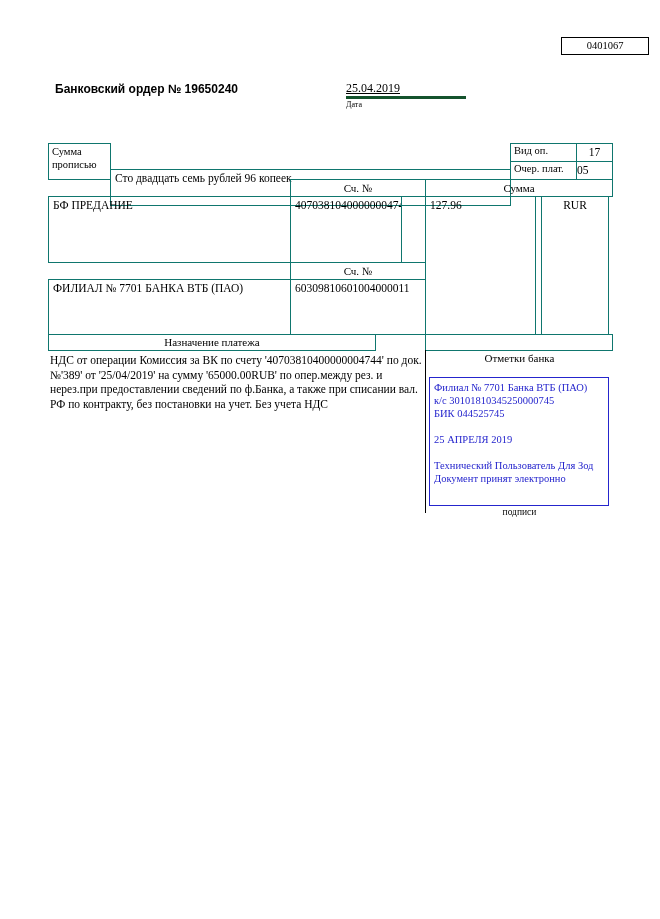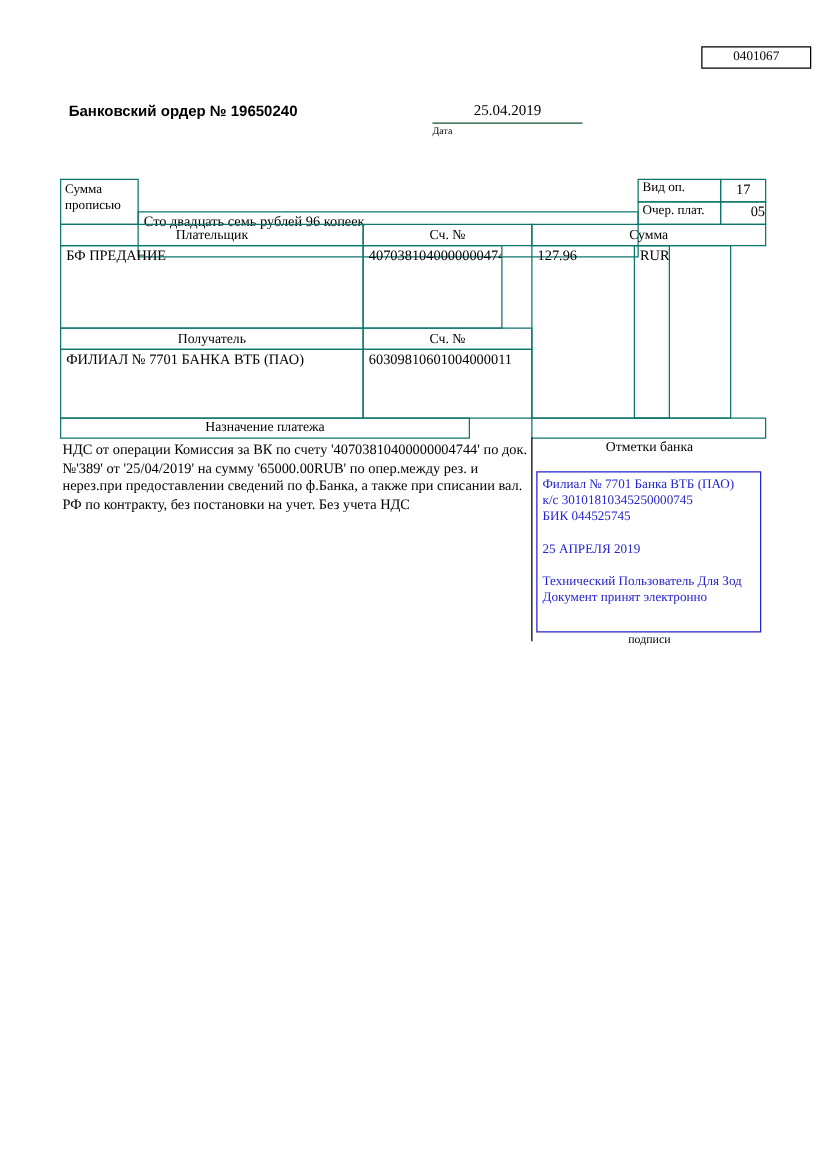--- a/index.html
+++ b/index.html
@@ -33,23 +33,24 @@
     position: absolute;
     left: 55px; top: 82px;
     font-family: "Liberation Sans", sans-serif;
     font-weight: bold;
     font-size: 12px;
   }
   .date-value {
     position: absolute;
     left: 346px; top: 81px;
     width: 120px; height: 18px;
-    border-bottom: 1px solid #14532d;
-    text-align: center;
+    border-bottom: 3px solid #14532d;
+    text-align: left;
     font-size: 12px;
+    text-decoration: underline;
   }
   .date-label {
     position: absolute;
     left: 346px; top: 100px;
     width: 120px;
     text-align: left;
     font-size: 8px;
   }
 
   
@@ -60,30 +61,30 @@
     overflow: hidden;
   }
   .cell.hdr { text-align: center; font-size: 11px; }
   .pad { padding: 2px 4px; }
 
   .c-amount-words-label { left:48px; top:143px; width:63px; height:37px; font-size:10.5px; padding:1px 3px; line-height:13px; }
   .c-amount-words-value { left:110px; top:143px; width:401px; height:37px;margin-top:26px; }
   .c-vid-label   { left:510px; top:143px; width:67px; height:19px; font-size:10.5px; padding:1px 3px; }
   .c-vid-value   { left:576px; top:143px; width:37px; height:19px; text-align:center; line-height:16px; }
   .c-ocher-label { left:510px; top:161px; width:67px; height:19px; font-size:10.5px; padding:1px 3px; }
-  .c-ocher-value { left:576px; top:161px; width:37px; height:19px; text-align:right; line-height:16px; }
+  .c-ocher-value { left:576px; top:161px; width:37px; height:19px; text-align:left; line-height:16px; }
 
   .c-payer-hdr   { left:48px;  top:179px; width:243px; height:18px; line-height:16px; }
   .c-acct-hdr    { left:290px; top:179px; width:136px; height:18px; line-height:16px; }
   .c-sum-hdr     { left:425px; top:179px; width:188px; height:18px; line-height:16px; }
 
   .c-payer-name  { left:48px;  top:196px; width:243px; height:67px; }
   .c-payer-acct  { left:290px; top:196px; width:112px; height:67px; }
   .c-amount      { left:425px; top:196px; width:111px; height:139px; }
-  .c-currency    { left:507px; top:196px; width:78px;  height:139px; }
+  .c-currency    { left:541px; top:196px; width:68px;  height:139px;text-align:center; }
 
   .c-recv-hdr      { left:48px;  top:262px; width:243px; height:18px; line-height:16px; }
   .c-recv-acct-hdr { left:290px; top:262px; width:136px; height:18px; line-height:16px; }
   .c-recv-name     { left:48px;  top:279px; width:243px; height:56px; }
   .c-recv-acct     { left:290px; top:279px; width:136px; height:56px; }
 
   .c-purpose-hdr { left:48px;  top:334px; width:328px; height:17px; line-height:15px; }
   .c-marks-top   { left:425px; top:334px; width:188px; height:17px; }
 
   
@@ -137,30 +138,28 @@
   <div class="date-value">25.04.2019</div>
   <div class="date-label">Дата</div>
 
   <div class="cell c-amount-words-label">Сумма прописью</div>
   <div class="cell c-amount-words-value pad">Сто двадцать семь рублей 96 копеек</div>
   <div class="cell c-vid-label">Вид оп.</div>
   <div class="cell c-vid-value">17</div>
   <div class="cell c-ocher-label">Очер. плат.</div>
   <div class="cell c-ocher-value">05</div>
 
-  <div class="cell hdr c-payer-hdr">Плательщик</div>
   <div class="cell hdr c-acct-hdr">Сч. №</div>
   <div class="cell c-payer-name pad">БФ ПРЕДАНИЕ</div>
 
   <div class="cell hdr c-sum-hdr">Сумма</div>
   <div class="cell c-payer-acct pad">40703810400000004744</div>
   <div class="cell c-amount pad">127.96</div>
   <div class="cell c-currency pad">RUR</div>
 
-  <div class="cell hdr c-recv-hdr">Получатель</div>
   <div class="cell hdr c-recv-acct-hdr">Сч. №</div>
 
   <div class="cell c-recv-name pad">ФИЛИАЛ № 7701 БАНКА ВТБ (ПАО)</div>
   <div class="cell c-recv-acct pad">60309810601004000011</div>
 
   <div class="cell hdr c-purpose-hdr">Назначение платежа</div>
   <div class="cell c-marks-top"></div>
 
   <div class="purpose-text">НДС от операции Комиссия за ВК по счету '40703810400000004744' по док.№'389' от '25/04/2019' на сумму '65000.00RUB' по опер.между рез. и нерез.при предоставлении сведений по ф.Банка, а также при списании вал. РФ по контракту, без постановки на учет. Без учета НДС</div>
   <div class="v-divider"></div>

